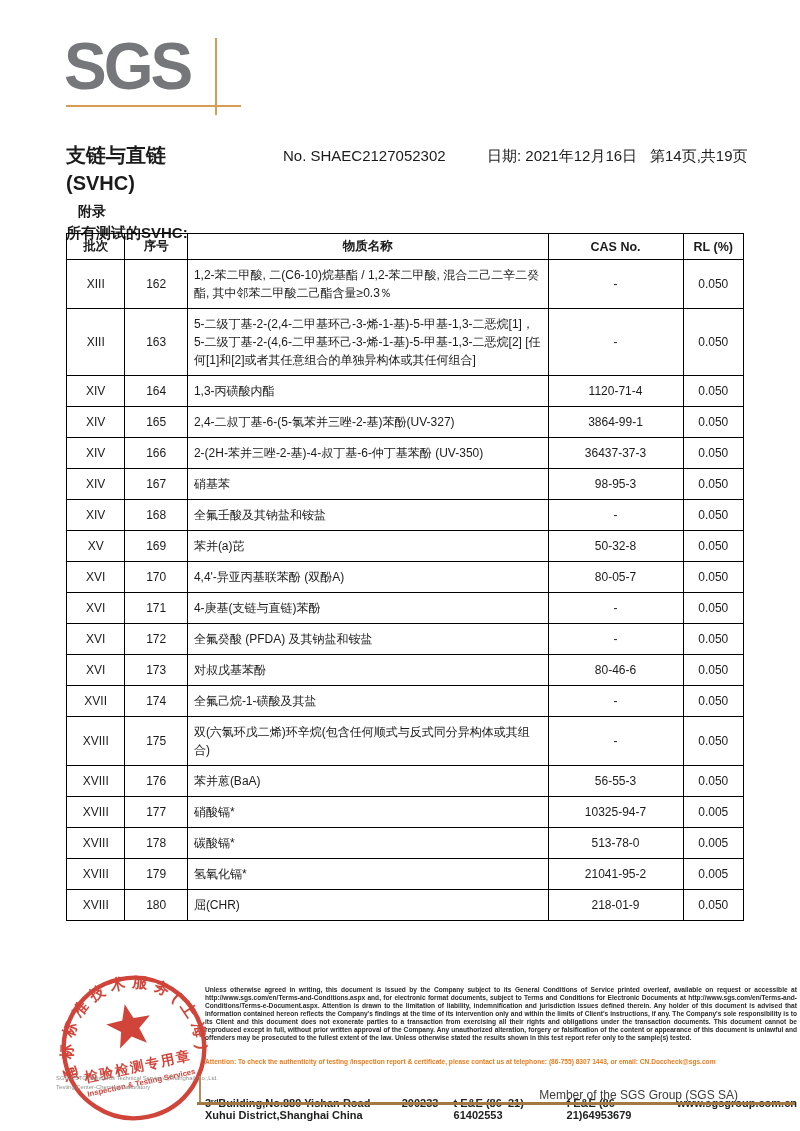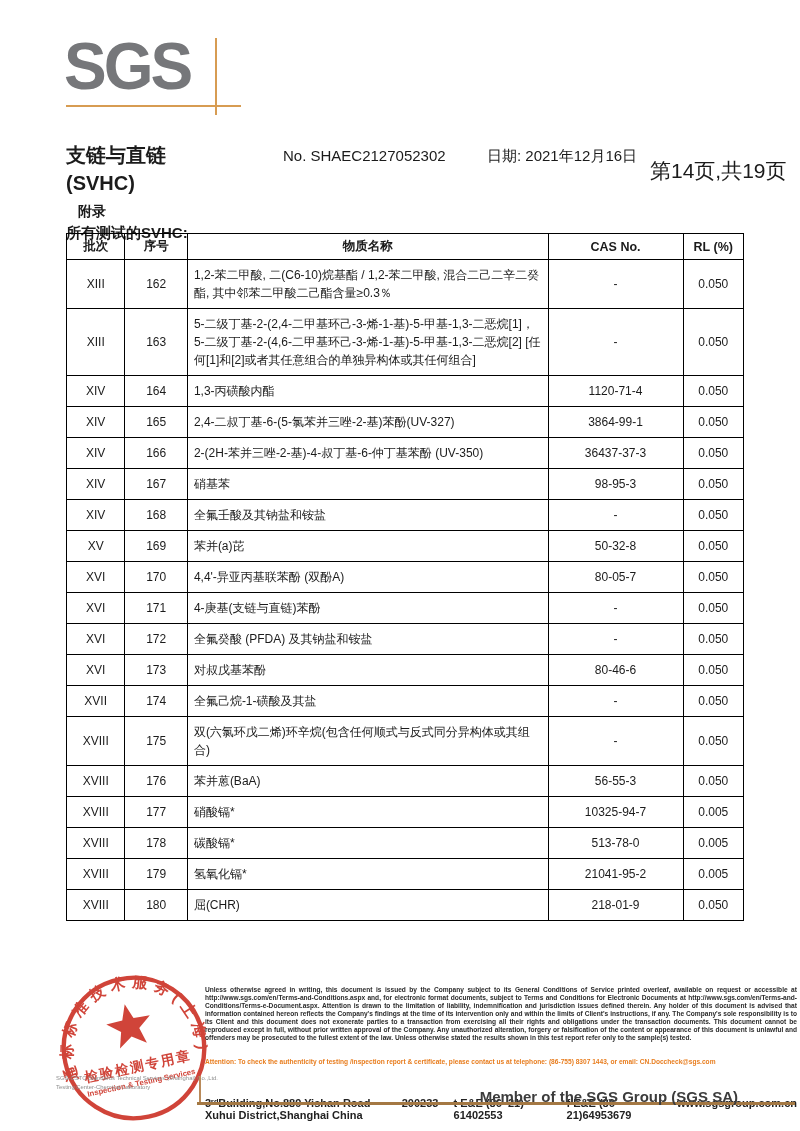--- a/index.html
+++ b/index.html
@@ -14,21 +14,21 @@
     font-size:64px;font-weight:bold;color:#76777a;letter-spacing:-3px;
     line-height:80px;transform:scaleY(1.05);
   }
   .logo-hline{position:absolute;left:2px;top:79px;width:175px;height:2px;background:#d79c52;}
   .logo-vline{position:absolute;left:151px;top:12px;width:2px;height:77px;background:#d79c52;}
   
   .title1{position:absolute;left:66px;top:142px;font-size:20px;font-weight:bold;}
   .title2{position:absolute;left:66px;top:172px;font-size:20px;font-weight:bold;}
   .report-no{position:absolute;left:283px;top:147px;font-size:15px;}
   .report-date{position:absolute;left:487px;top:147px;font-size:15px;}
-  .report-page{position:absolute;left:650px;top:147px;font-size:21px;margin-top:10px;}
+  .report-page{position:absolute;left:650px;top:147px;font-size:15px;}
   .appendix{position:absolute;left:66px;top:203px;font-size:14px;font-weight:bold;padding-left:12px;}
   .subtitle{position:absolute;left:66px;top:224px;font-size:15px;font-weight:bold;}
   
   table.svhc{
     position:absolute;left:66px;top:233px;width:678px;
     border-collapse:collapse;table-layout:fixed;
   }
   table.svhc th,table.svhc td{
     border:1.6px solid #000;font-size:12px;vertical-align:middle;
     padding:6px 6px;word-wrap:break-word;
@@ -52,21 +52,21 @@
   .attention{
     position:absolute;left:205px;top:1058px;width:592px;
     font-size:6.6px;line-height:1.25;color:#e87d1e;font-weight:bold;
   }
   .addr-vline{position:absolute;left:199px;top:1076px;width:2px;height:27px;background:#b98a5a;}
   .addr-block{position:absolute;left:205px;top:1077px;width:592px;font-size:11px;color:#222;font-weight:bold;}
   .addr-row{display:flex;align-items:baseline;margin-bottom:3px;}
   .addr-a{width:235px;} .addr-b{width:62px;margin-top:20px;} .addr-c{width:135px;}
   .addr-d{width:132px;} .addr-e{width:125px;}
   .footer-hline{position:absolute;left:197px;top:1102px;width:598px;height:3px;background:#a47843;}
-  .member{position:absolute;right:62px;top:1088px;font-size:15px;color:#3c3c3c;font-weight:bold;}
+  .member{position:absolute;right:62px;top:1088px;font-size:12px;color:#3c3c3c;font-weight:normal;}
 </style>
 </head>
 <body>
 
 <div class="logo-wrap">
   <div class="logo-text">SGS</div>
   <div class="logo-hline"></div>
   <div class="logo-vline"></div>
 </div>
 

